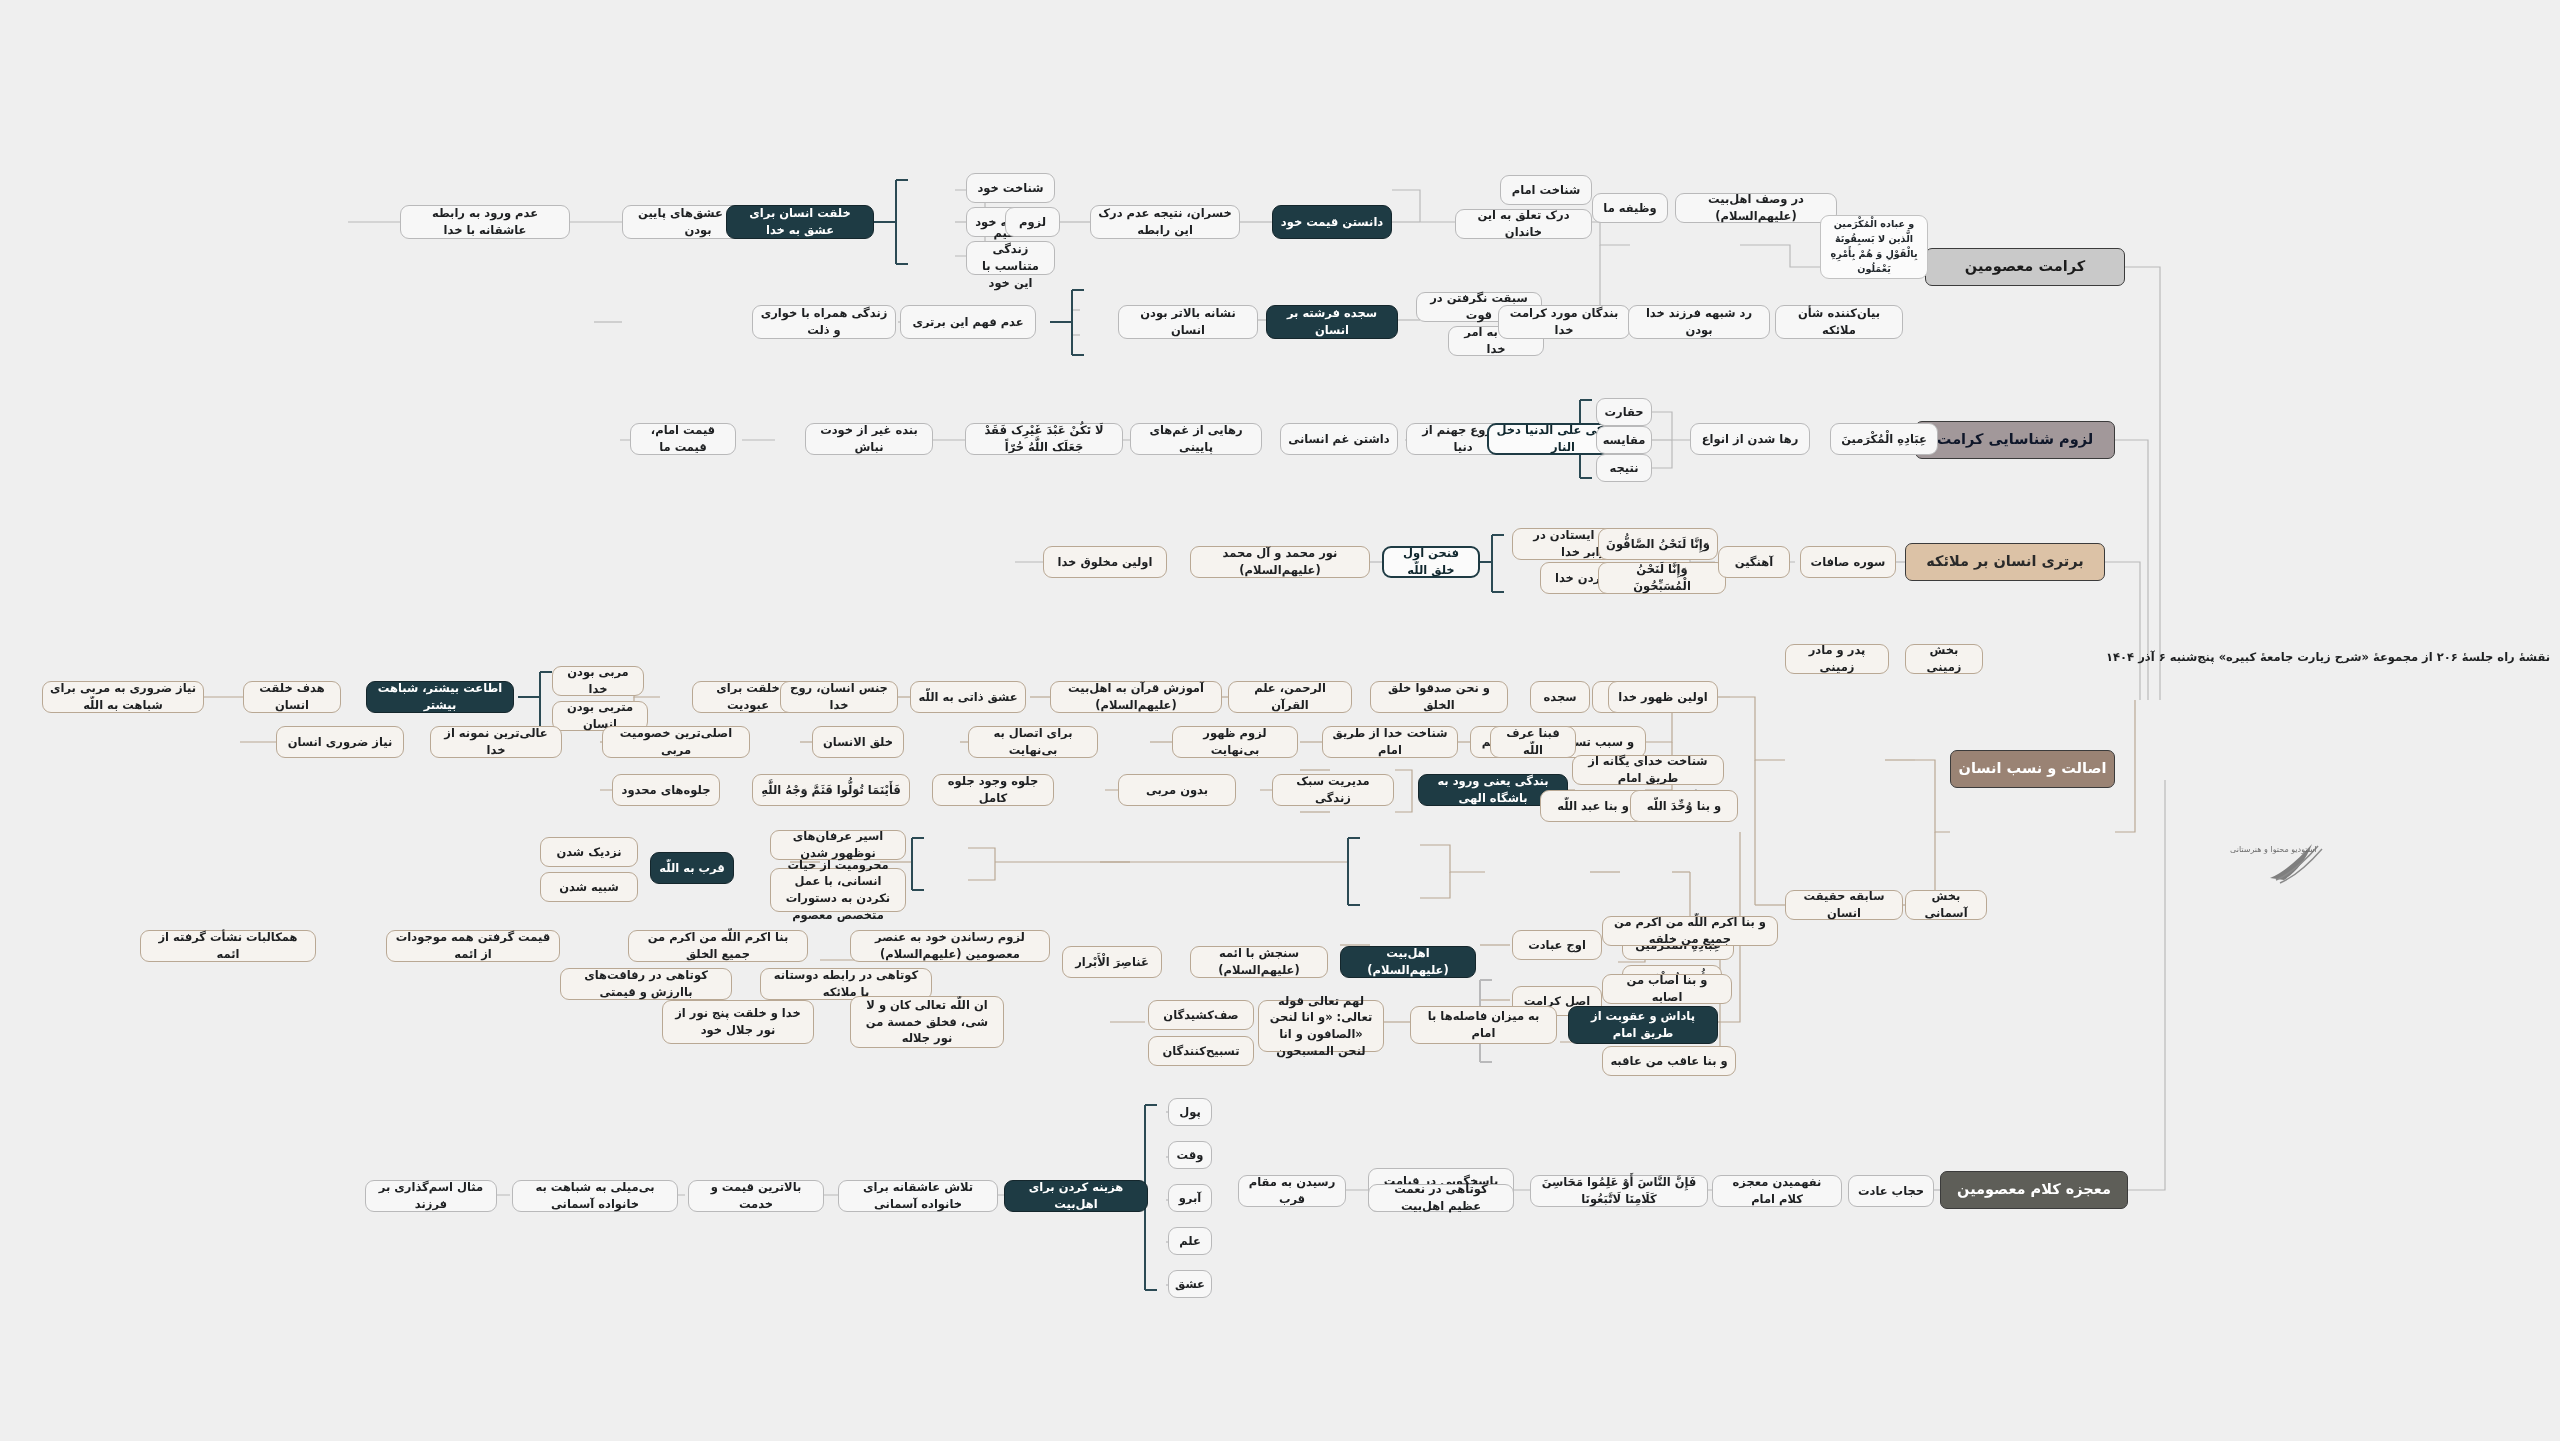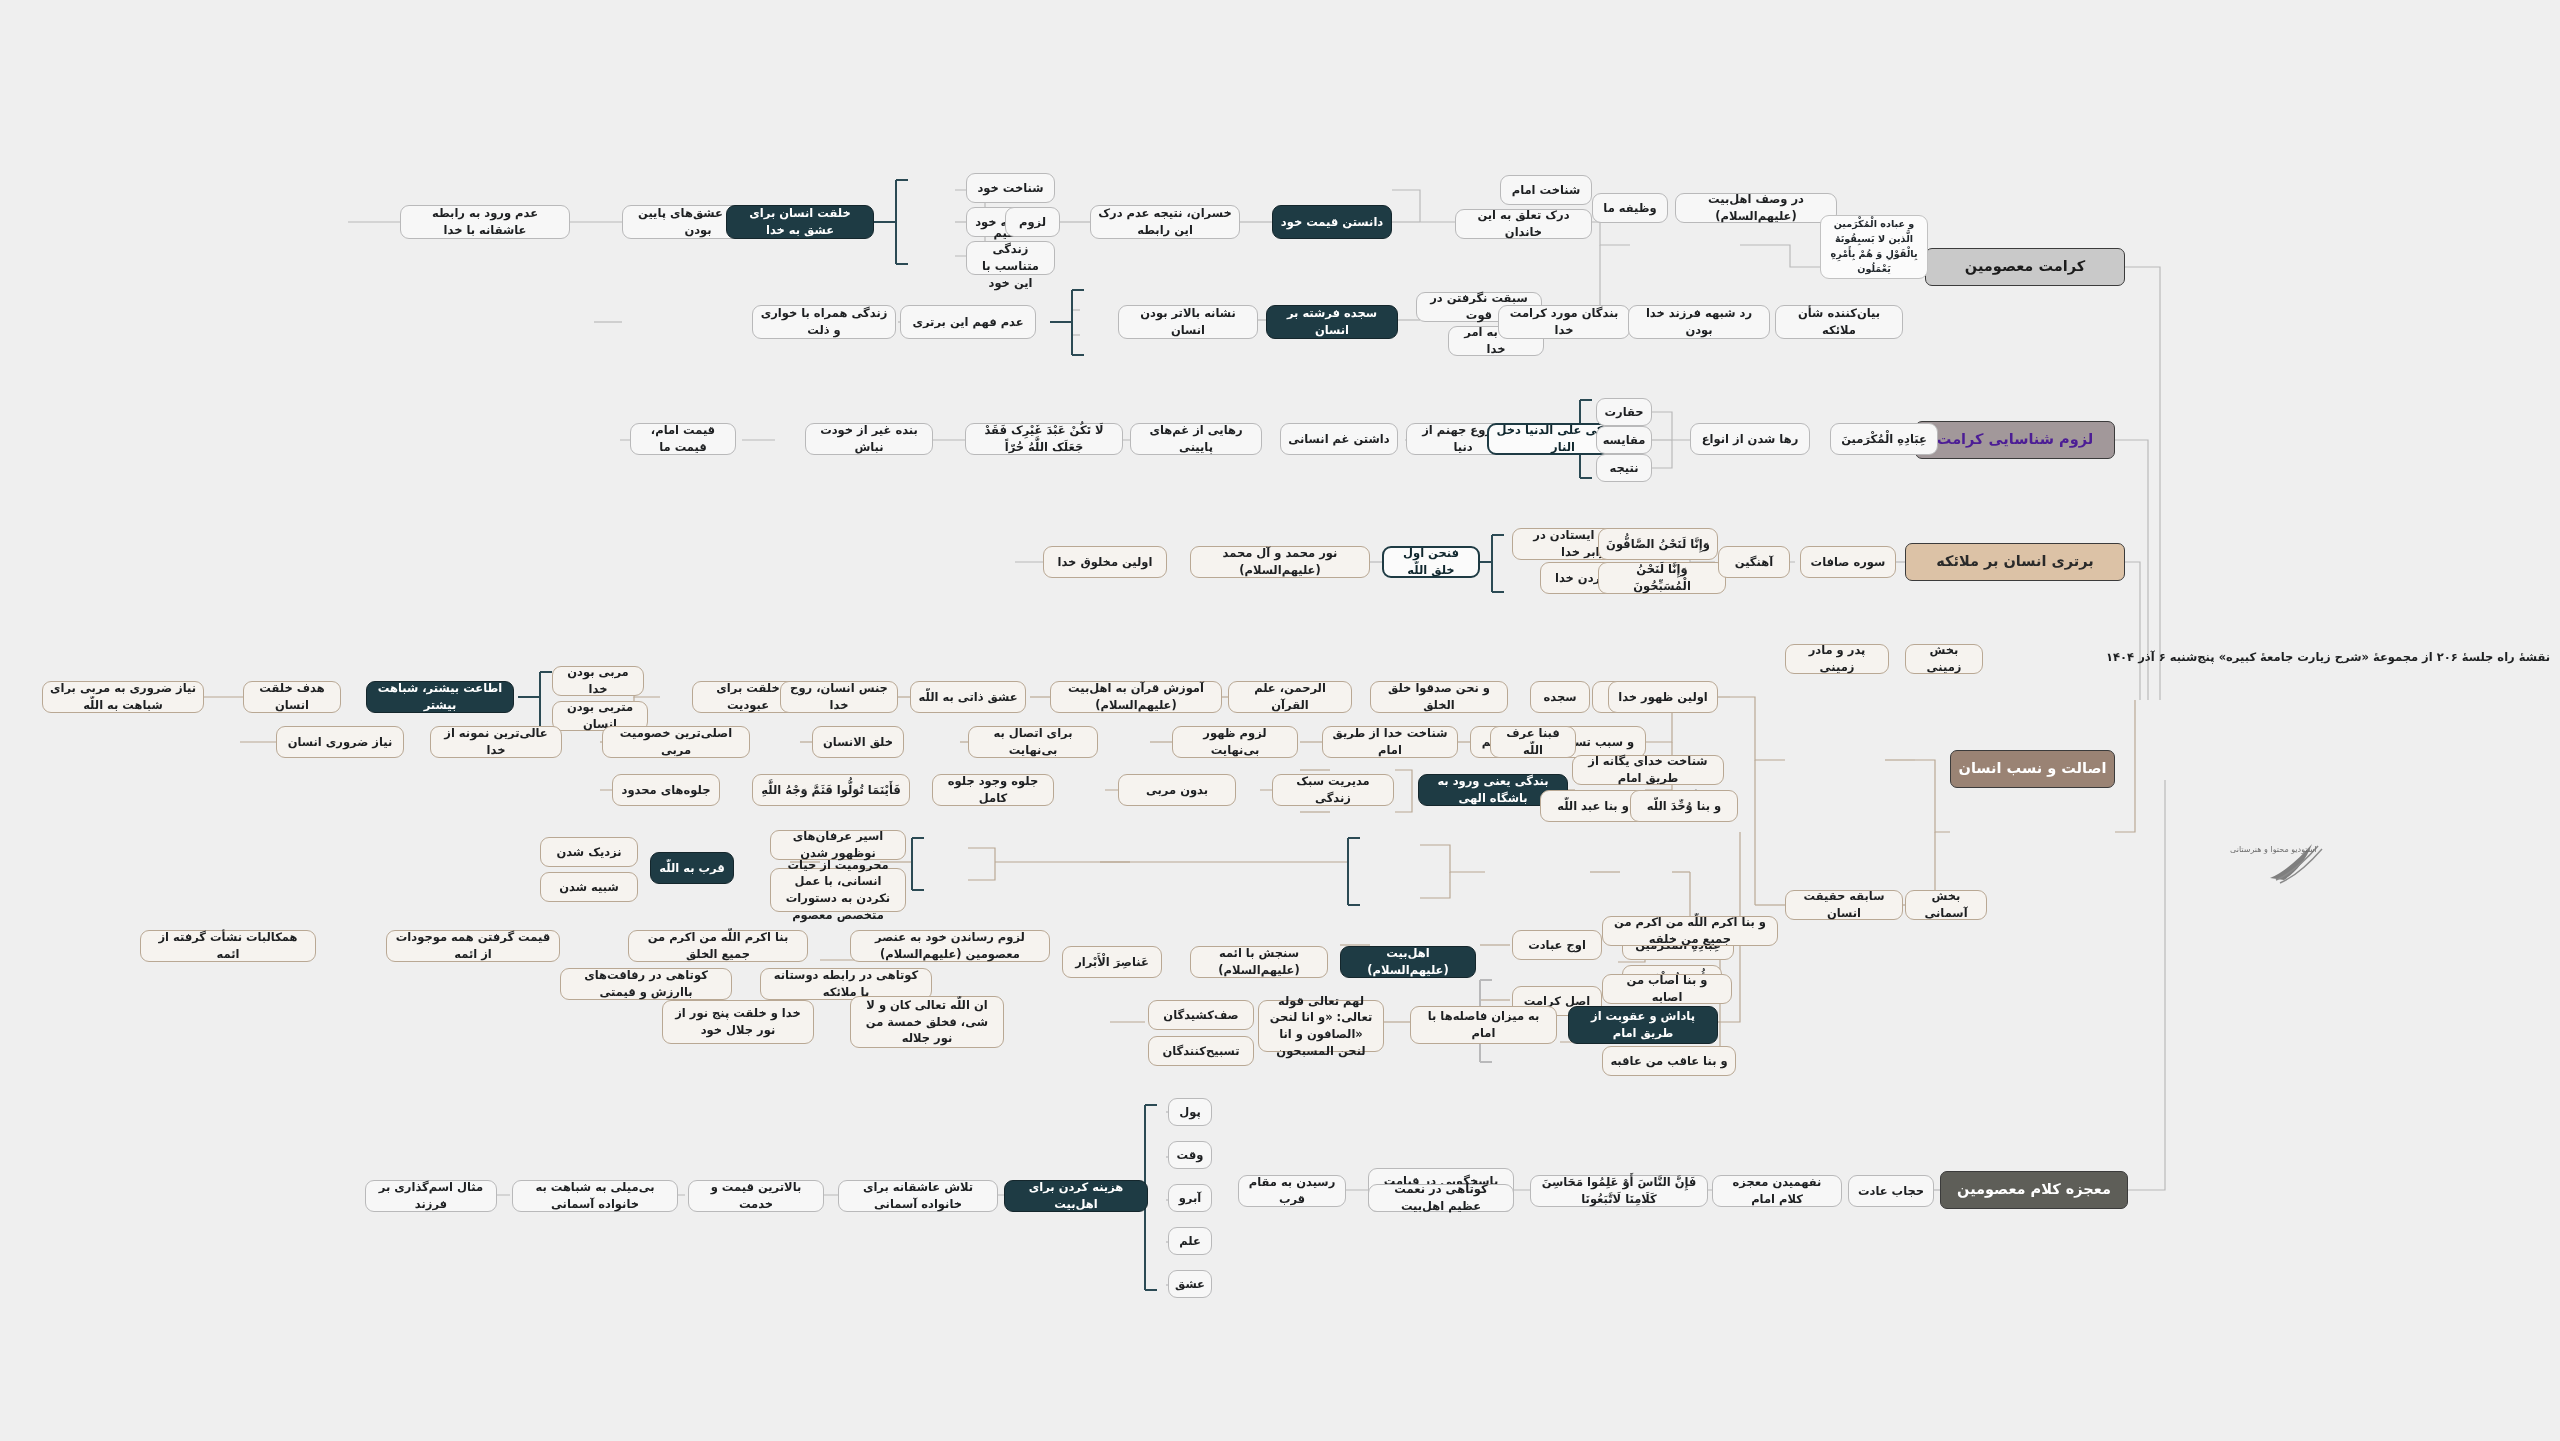--- a/index.html
+++ b/index.html
@@ -45,21 +45,21 @@
   .n-quote{
     background:#fbfbfb;border:1.2px solid #c2c2c2;color:#20262b;
     font-size:9.6px;font-weight:600;line-height:1.55;
   }
   
   .n-br{
     font-size:14.5px;font-weight:700;border-radius:7px;
     border:1.6px solid #3b3b3b;color:#ffffff;
   }
   .br-1{background:#c9c9c9;color:#1b1b1b;}
-  .br-2{background:#a2989a;color:#4c1d95;}
+  .br-2{background:#a2989a;color:#0f172a;}
   .br-3{background:#dcc2a6;color:#2a2a2a;}
   .br-4{background:#9a8374;color:#ffffff;}
   .br-5{background:#5e5e58;color:#ffffff;}
 
   
   #root{
     position:absolute;
     background:#1e3b44;border:2px solid #14262c;border-radius:12px;
     color:#fff;display:flex;align-items:center;justify-content:center;
     text-align:center;padding:10px 18px;box-sizing:border-box;
@@ -277,21 +277,21 @@
 
   <svg id="logo" style="left:2250px;top:830px;" viewBox="0 0 110 60">
     <path d="M20 48 C 34 42, 48 30, 62 14 C 56 30, 46 42, 34 50 Z" fill="#6b6b6b" opacity="0.85"></path>
     <path d="M26 50 C 40 44, 54 32, 68 16" stroke="#8a8a8a" stroke-width="1.6" fill="none"></path>
     <path d="M30 53 C 44 47, 58 35, 72 19" stroke="#8a8a8a" stroke-width="1.4" fill="none"></path>
   </svg>
   <div id="logo-cap" style="left:2230px;top:845px;">استودیو محتوا و هنرستانی</div>
 
   <div class="node n-br br-1" style="left:1925px;top:248px;width:200px;height:38px;">کرامت معصومین</div>
   <div class="node n-br br-2" style="left:1915px;top:421px;width:200px;height:38px;">لزوم شناسایی کرامت</div>
-  <div class="node n-br br-3" style="left:1905px;top:543px;width:220px;height:38px;">برتری انسان بر ملائکه</div>
+  <div class="node n-br br-3" style="left:1905px;top:543px;width:200px;height:38px;">برتری انسان بر ملائکه</div>
   <div class="node n-br br-4" style="left:1950px;top:750px;width:165px;height:38px;">اصالت و نسب انسان</div>
   <div class="node n-br br-5" style="left:1940px;top:1171px;width:188px;height:38px;">معجزه کلام معصومین</div>
 
   <div class="node n-plain" style="left:400px;top:205px;width:170px;height:34px;">عدم ورود به رابطه عاشقانه با خدا</div>
   <div class="node n-plain" style="left:622px;top:205px;width:152px;height:34px;">درگیر عشق‌های پایین بودن</div>
   <div class="node n-dark" style="left:726px;top:205px;width:148px;height:34px;">خلقت انسان برای عشق به خدا</div>
   <div class="node n-plain" style="left:966px;top:173px;width:89px;height:30px;">شناخت خود</div>
   <div class="node n-plain" style="left:966px;top:207px;width:89px;height:30px;">عشق به خود</div>
   <div class="node n-plain" style="left:966px;top:241px;width:89px;height:34px;">تنظیم زندگی متناسب با این خود</div>
   <div class="node n-plain" style="left:1005px;top:207px;width:55px;height:30px;">لزوم</div>

